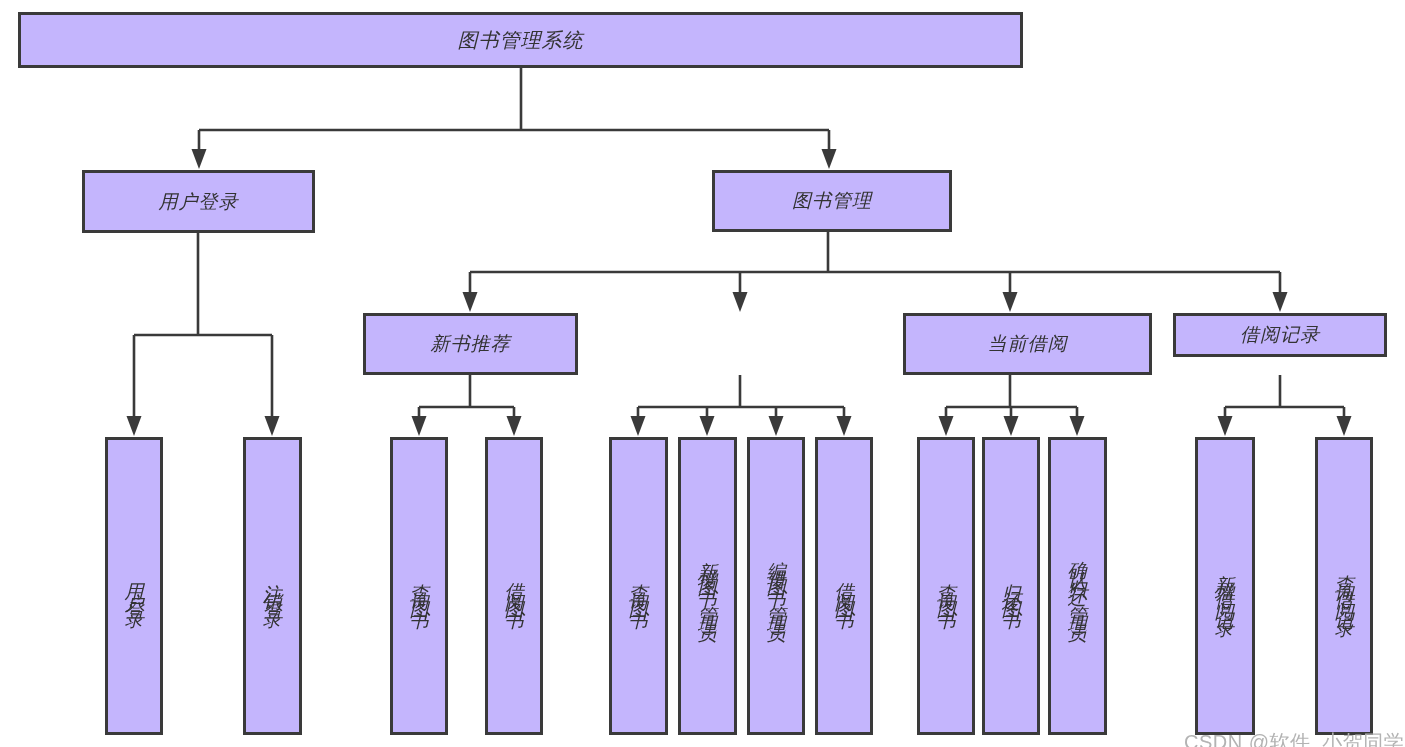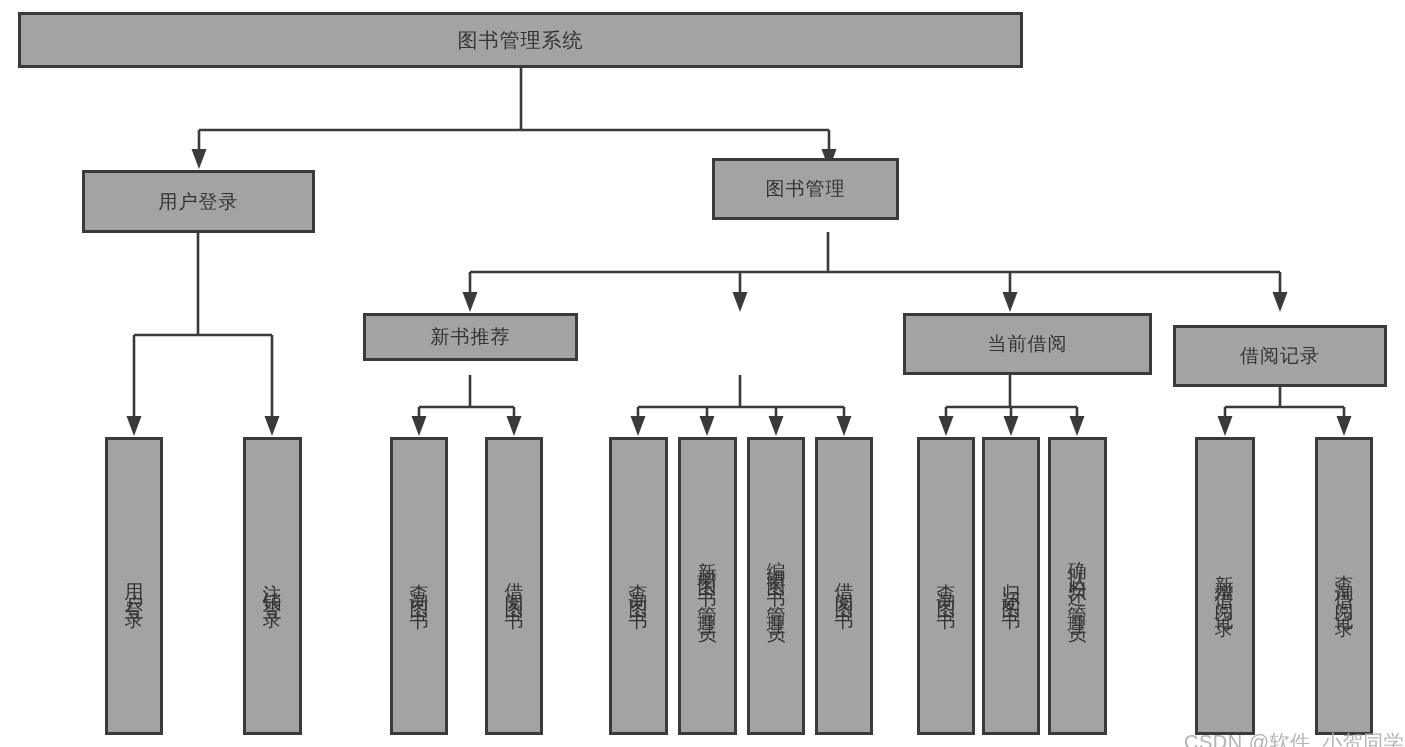--- a/index.html
+++ b/index.html
@@ -17,25 +17,26 @@
     font-family:"Liberation Sans","DejaVu Sans",sans-serif;
     color:var(--text);
   }
   .wires{position:absolute;left:0;top:0;z-index:1;}
   .wires path{stroke:var(--line);stroke-width:2.6;fill:none;}
   .wires polygon{fill:var(--line);stroke:none;}
   .node{
     position:absolute;
     box-sizing:border-box;
     border:3px solid var(--line);
-    background:#a3a3a3;
+    background:#c4b5fd;
     display:flex;align-items:center;justify-content:center;
     font-size:19px;letter-spacing:1px;
     z-index:2;
     white-space:nowrap;
+    font-style:italic;
   }
   .node.lvl1{font-size:20px;}
   .node.v{
     display:block;
     writing-mode:vertical-lr;
     text-orientation:mixed;
     text-align:center;
     letter-spacing:9px;
     line-height:52px;
     font-size:19px;
@@ -96,25 +97,25 @@
 
     <path d="M1280,375 V407 M1225,407 H1344"></path>
     <path d="M1225,407 V418 M1344,407 V418"></path>
     <polygon points="1217.5,416 1232.5,416 1225,436"></polygon>
     <polygon points="1336.5,416 1351.5,416 1344,436"></polygon>
   </svg>
 
   <div class="node lvl1" style="left:18px;top:12px;width:1005px;height:56px;">图书管理系统</div>
 
   <div class="node" style="left:82px;top:170px;width:233px;height:63px;">用户登录</div>
-  <div class="node" style="left:712px;top:158px;width:187px;height:62px;">图书管理</div>
+  <div class="node" style="left:712px;top:170px;width:240px;height:62px;">图书管理</div>
 
-  <div class="node" style="left:363px;top:313px;width:215px;height:48px;">新书推荐</div>
+  <div class="node" style="left:363px;top:313px;width:215px;height:62px;">新书推荐</div>
   <div class="node" style="left:903px;top:313px;width:249px;height:62px;">当前借阅</div>
-  <div class="node" style="left:1173px;top:325px;width:214px;height:62px;">借阅记录</div>
+  <div class="node" style="left:1173px;top:313px;width:214px;height:44px;">借阅记录</div>
 
   <div class="node v" style="left:105px;top:437px;width:58px;height:298px;">用户登录</div>
   <div class="node v" style="left:243px;top:437px;width:59px;height:298px;">注销登录</div>
 
   <div class="node v" style="left:390px;top:437px;width:58px;height:298px;">查询图书</div>
   <div class="node v" style="left:485px;top:437px;width:58px;height:298px;">借阅图书</div>
 
   <div class="node v" style="left:609px;top:437px;width:59px;height:298px;">查询图书</div>
   <div class="node v" style="left:678px;top:437px;width:59px;height:298px;">新增图书（管理员）</div>
   <div class="node v" style="left:747px;top:437px;width:58px;height:298px;">编辑图书（管理员）</div>

